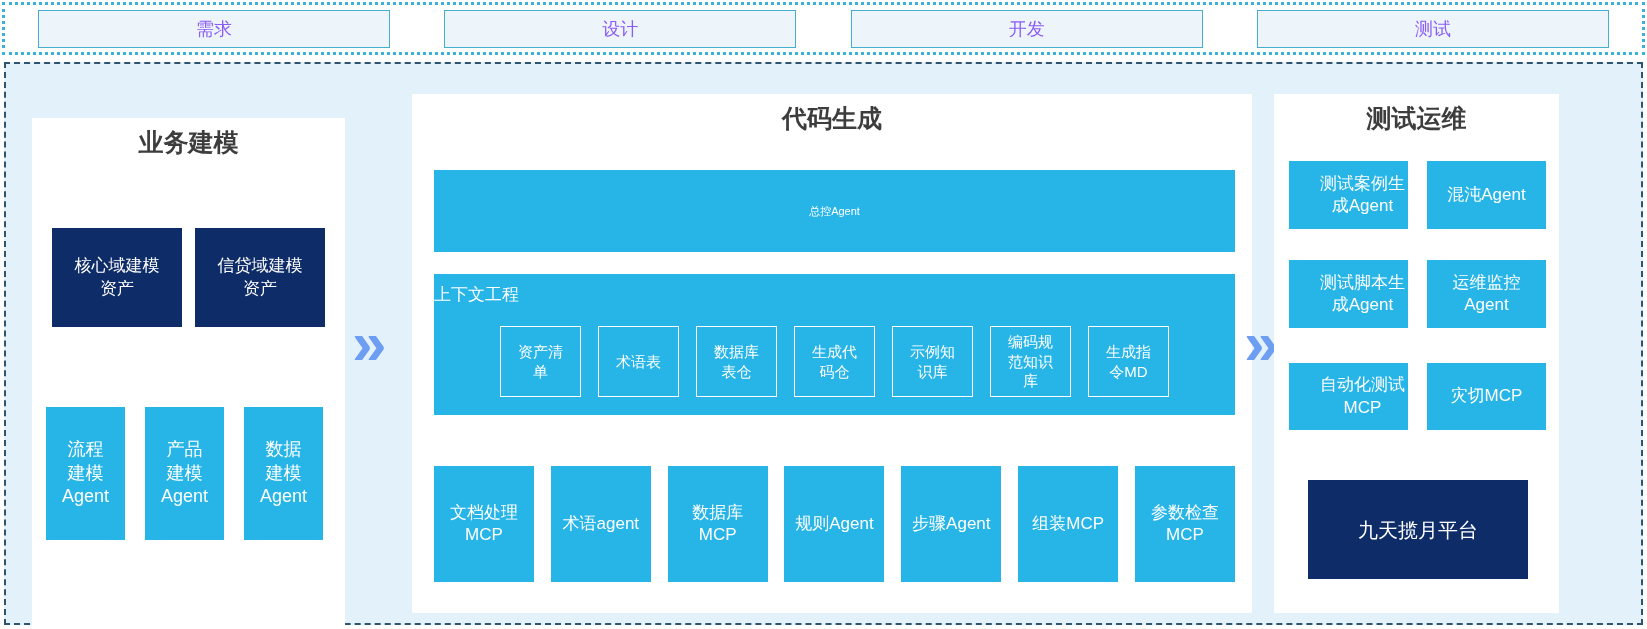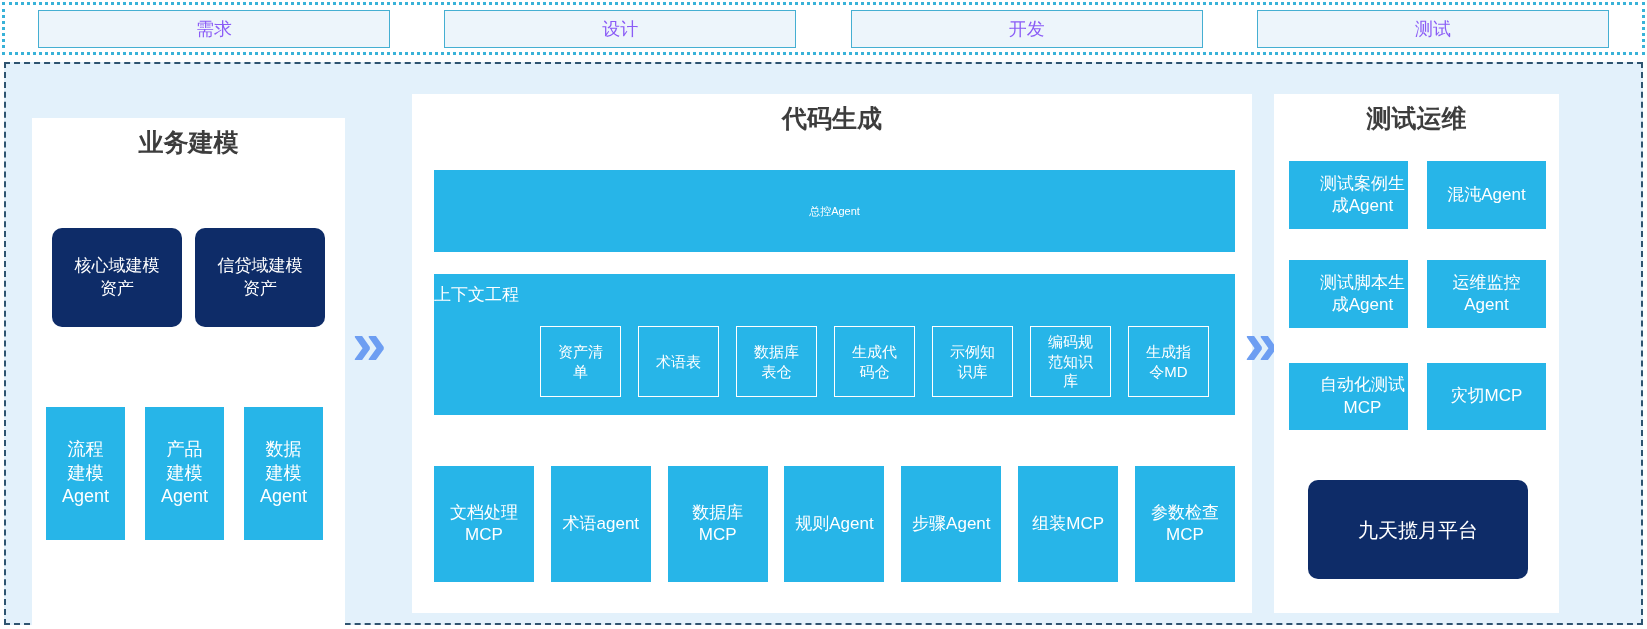--- a/index.html
+++ b/index.html
@@ -34,41 +34,41 @@
     position:absolute; left:0; top:8px; width:100%;
     text-align:center; font-size:25px; font-weight:bold; color:#3d3d3d;
   }
 
   .box {
     position:absolute; box-sizing:border-box;
     display:flex; align-items:center; justify-content:center;
     text-align:center; white-space:pre-line; line-height:1.3; color:#ffffff;
   }
   .cyan { background:#27b5e8; }
-  .navy { background:#0e2c68; border-radius:10px; }
+  .navy { background:#0e2c68; border-radius:0; }
 
   
   .asset-1 { left:20px;  top:110px; width:130px; height:99px; font-size:17px; }
   .asset-2 { left:163px; top:110px; width:130px; height:99px; font-size:17px; }
   .bm-agent { top:289px; width:79px; height:133px; font-size:18px; }
   .bm-1 { left:14px; } .bm-2 { left:113px; } .bm-3 { left:212px; }
 
   
   .master-bar { left:22px; top:76px; width:801px; height:82px; font-size:11px; }
   .context-block {
     position:absolute; left:22px; top:180px; width:801px; height:141px;
     background:#27b5e8;
   }
   .context-title {
     position:absolute; left:0; top:9px; width:100%;
     text-align:left; font-size:17px; color:#ffffff;
   }
   .context-items {
     position:absolute; left:0; top:52px; width:100%;
-    display:flex; justify-content:center; gap:17px;padding-left:40px;
+    display:flex; justify-content:center; gap:17px;
   }
   .ctx-item {
     width:81px; height:71px; box-sizing:border-box; border:1px solid #ffffff;
     display:flex; align-items:center; justify-content:center;
     text-align:center; white-space:pre-line; line-height:1.3;
     font-size:15px; color:#ffffff;
   }
   .tools-row {
     position:absolute; left:22px; top:340px; width:801px;
     display:flex; justify-content:space-between;margin-top:32px;

